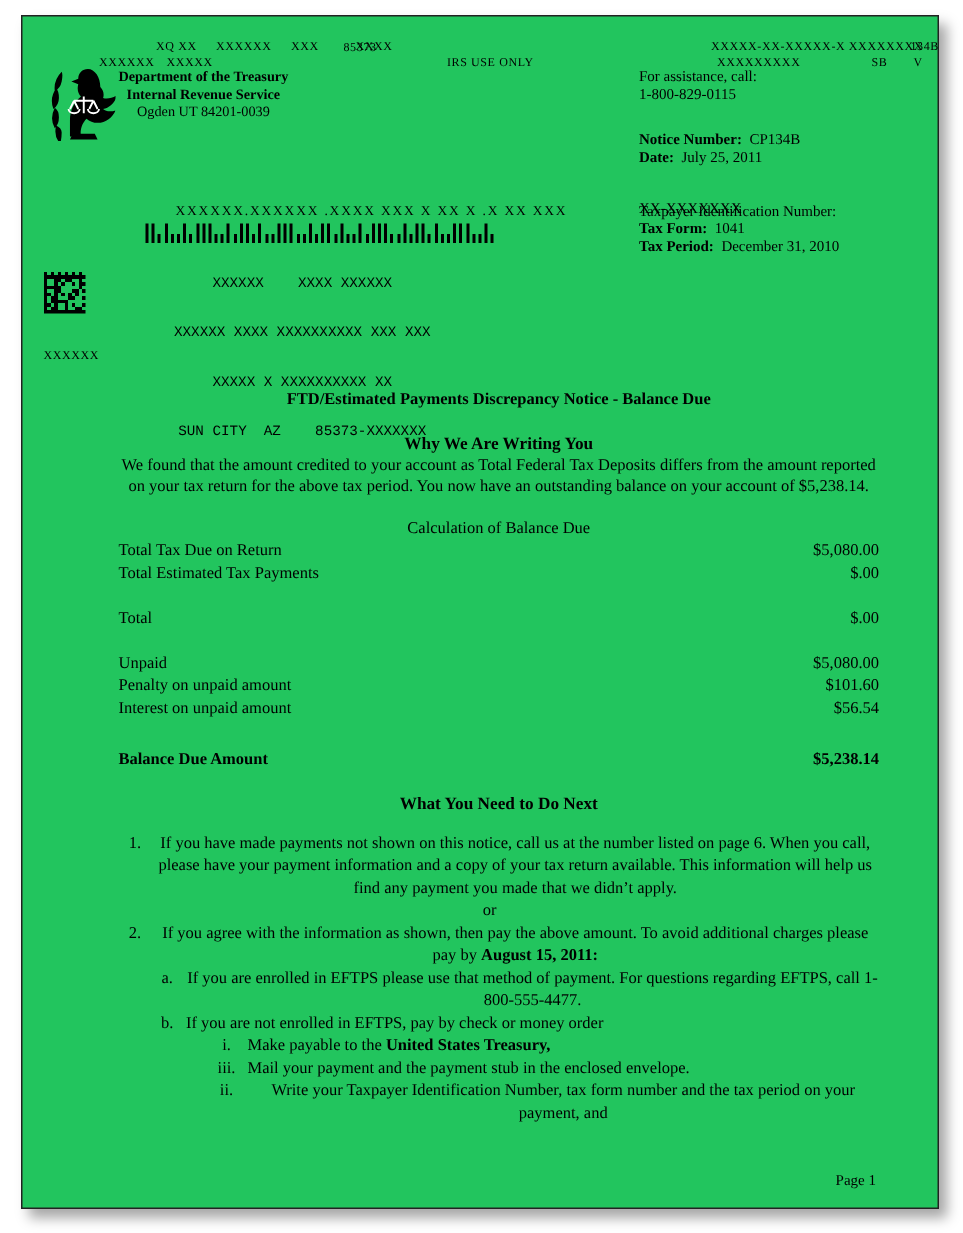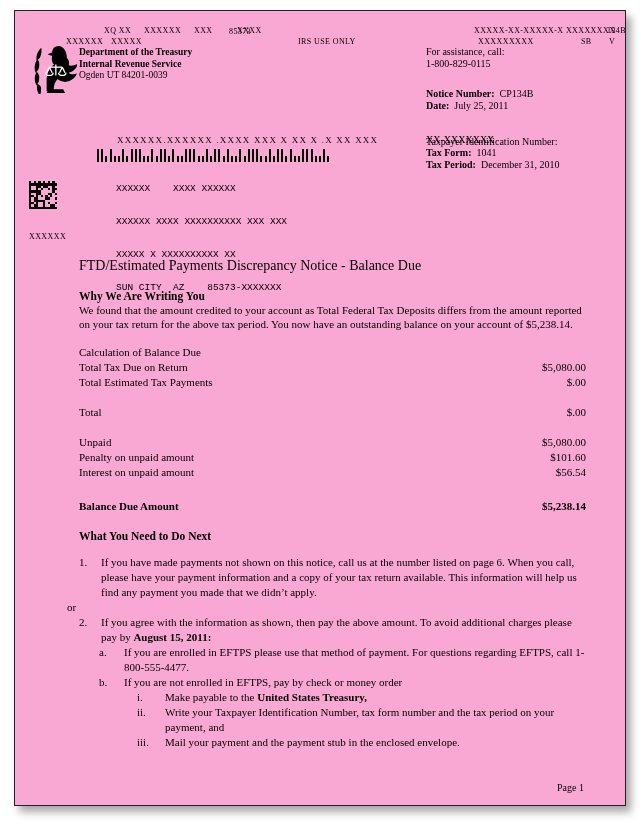--- a/index.html
+++ b/index.html
@@ -1,37 +1,37 @@
 <!DOCTYPE html>
 <html><head>
 <meta charset="utf-8">
 <style>
   * { margin:0; padding:0; box-sizing:border-box; }
   html,body { width:642px; height:822px; background:#ffffff; overflow:hidden;
               font-family:"Liberation Serif", serif; color:#000; }
   .page { position:absolute; left:14px; top:10px; width:612px; height:796px;
-          background:#f9a8d4; border:1px solid #222;
-          box-shadow:5px 6px 8px rgba(0,0,0,0.35); }
+          background:#22c55e; border:1px solid #222;
+          box-shadow:5px 6px 8px rgba(0,0,0,0.35);text-align:center; }
   .abs { position:absolute; }
   .codes { font-size:8px; letter-spacing:0.4px; white-space:nowrap; }
   .agency { font-size:9.5px; line-height:11.5px; }
   .agency .b { font-weight:bold; }
   .contact-line { position:absolute; left:411px; font-size:10px; white-space:nowrap; }
   .contact-line .lbl { font-weight:bold; }
   .scanline { font-size:9px; letter-spacing:1.2px; white-space:nowrap;margin-left:20px; }
   .postnet { display:flex; align-items:flex-end; gap:2.2px; height:14px; }
   .postnet span { display:block; width:2px; background:#000; }
   .postnet .t { height:13px; } .postnet .s { height:6px; }
   .addr { font-family:"Liberation Mono", monospace; font-size:9.5px;
           line-height:11px; white-space:pre; }
   .tinycode { font-size:8px; letter-spacing:0.4px; }
 
   .main { position:absolute; left:64px; top:248px; width:507px;
           font-size:11px; line-height:14px; }
-  .title { font-weight:normal; font-size:14px; }
+  .title { font-weight:bold; font-size:11px; }
   .hd { font-weight:bold; font-size:11.5px; }
   .why-head { margin-top:16px; }
   .calc-head { margin-top:14px; line-height:15px; }
   .crow { display:flex; justify-content:space-between; line-height:15px; }
   .mt15 { margin-top:15px;gap:20px; }
   .balance { margin-top:19px; font-weight:bold; }
   .next-head { margin-top:15px; }
   .list { margin-top:12px; line-height:15px; }
   .lrow { display:flex; }
   .ln1 { width:22px; flex:none; }
@@ -311,24 +311,24 @@
       </div>
       <div class="lrow">
         <span class="ind2 ln2">b.</span>
         <span>If you are not enrolled in EFTPS, pay by check or money order</span>
       </div>
       <div class="lrow">
         <span class="ind3 ln3">i.</span>
         <span><span>Make payable to the </span><span class="b">United States Treasury,</span></span>
       </div>
       <div class="lrow">
+        <span class="ind3 ln3">iii.</span>
+        <span>Mail your payment and the payment stub in the enclosed envelope.</span>
+      </div>
+      <div class="lrow">
         <span class="ind3 ln3">ii.</span>
         <span>Write your Taxpayer Identification Number, tax form number and the tax period on your payment, and</span>
       </div>
-      <div class="lrow">
-        <span class="ind3 ln3">iii.</span>
-        <span>Mail your payment and the payment stub in the enclosed envelope.</span>
-      </div>
     </div>
   </div>
 
   <div class="footer">Page 1</div>
 </div>
 
 </body></html>

